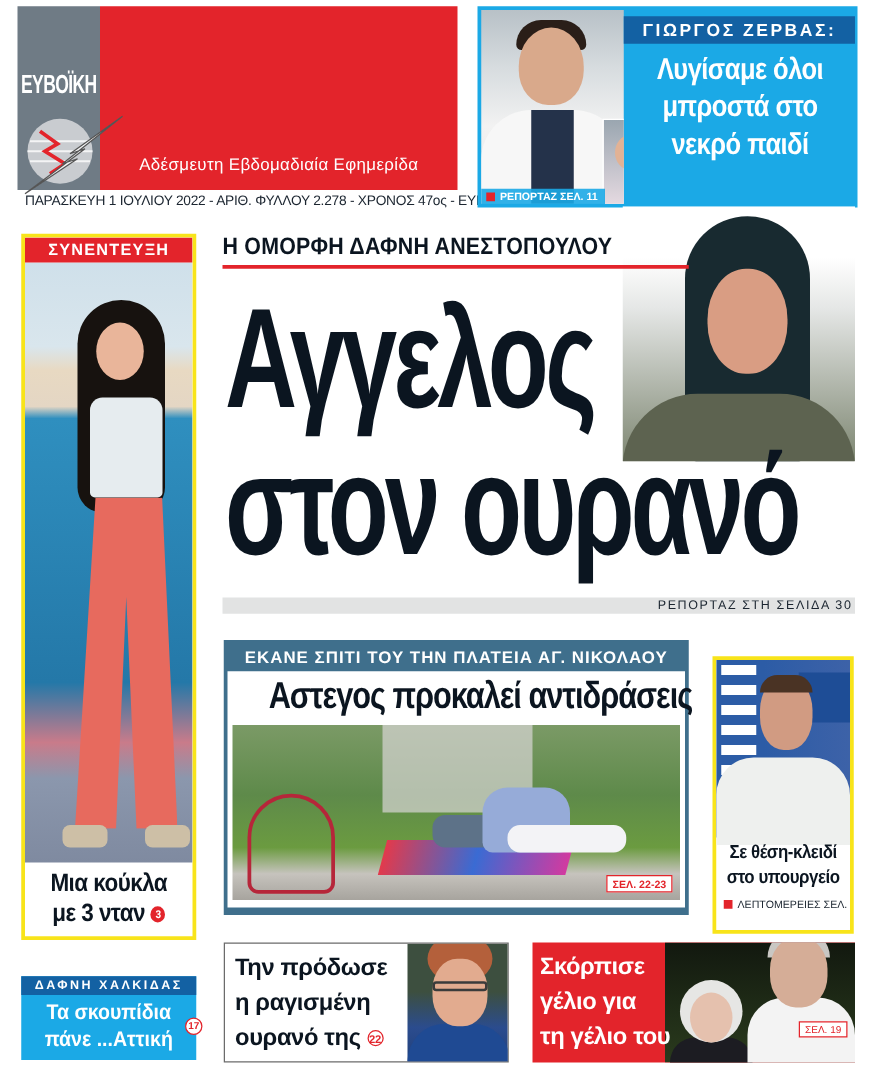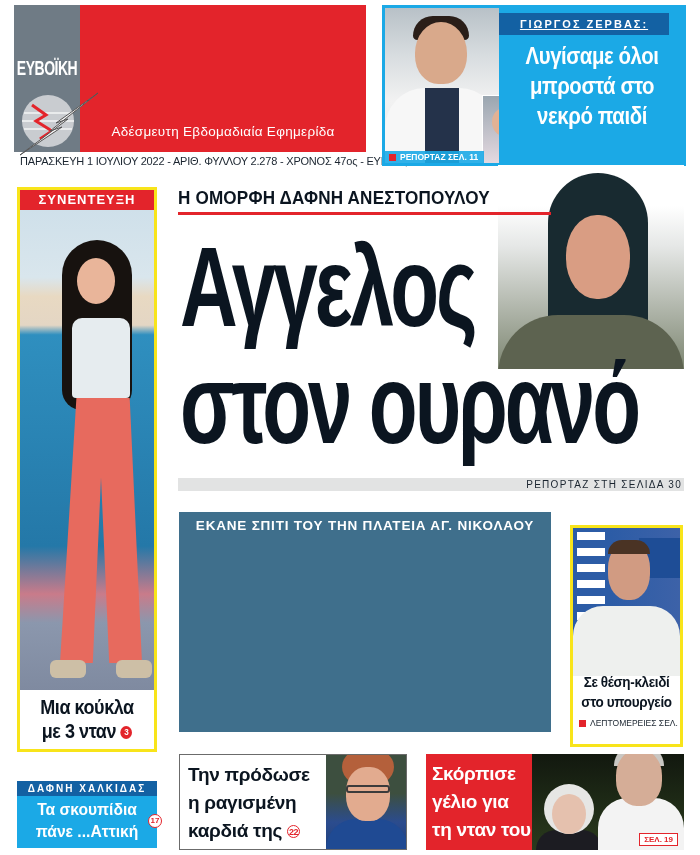--- a/index.html
+++ b/index.html
@@ -19,21 +19,21 @@
 
   
   .teaser-top { left: 382px; top: 5px; width: 304px; height: 161px; background: #1ba9e6; }
   .teaser-top .photo { position: absolute; left: 3px; top: 3px; width: 114px; height: 155px; background: linear-gradient(180deg,#b8c1c7 0%,#d7dcdf 30%,#f2f2f2 60%,#e8e8e8 100%); overflow: hidden; }
   .doctor-head { position: absolute; left: 30px; top: 14px; width: 52px; height: 62px; border-radius: 50% 50% 45% 45%; background: #d9a98b; }
   .doctor-hair { position: absolute; left: 28px; top: 8px; width: 56px; height: 24px; border-radius: 28px 28px 6px 6px; background: #2a1e18; }
   .doctor-coat { position: absolute; left: 0; top: 80px; width: 114px; height: 80px; background: #f7f7f7; border-radius: 40px 40px 0 0; }
   .doctor-shirt { position: absolute; left: 40px; top: 80px; width: 34px; height: 75px; background: #24324a; }
   .kid { position: absolute; left: 97px; top: 87px; width: 42px; height: 74px; background: linear-gradient(180deg,#9aa6b0,#eadde4); border: 1px solid #fff; }
   .kid-face { position: absolute; left: 9px; top: 12px; width: 24px; height: 28px; border-radius: 50%; background: #e2b295; }
-  .teaser-top .kicker { position: absolute; left: 117px; top: 8px; width: 170px; height: 22px; background: #1361a3; color: #fff; font-weight: bold; font-size: 11px; letter-spacing: 2px; text-align: center; line-height: 22px; text-decoration: underline; }
+  .teaser-top .kicker { position: absolute; left: 117px; top: 8px; width: 185px; height: 22px; background: #1361a3; color: #fff; font-weight: bold; font-size: 14px; letter-spacing: 2px; text-align: center; line-height: 22px; }
   .teaser-top .headline { position: absolute; left: 120px; top: 36px; width: 180px; color: #fff; font-weight: bold; font-size: 24px; line-height: 30px; text-align: center; letter-spacing: -0.5px; transform: scaleX(0.85); transform-origin: center top; }
   .teaser-top .ref { position: absolute; left: 3px; top: 146px; height: 13px; background: rgba(27,169,230,0.9); color: #fff; font-size: 8.5px; font-weight: bold; padding: 0 6px 0 4px; line-height: 13px; display: flex; align-items: center; gap: 4px; }
   .redsq { display: inline-block; width: 7px; height: 7px; background: #e3242b; }
 
   
   .interview { left: 17px; top: 187px; width: 140px; height: 565px; background: #f8e41a; padding: 3px; }
   .interview .inner { position: relative; width: 100%; height: 100%; background: #fff; overflow: hidden; }
   .interview .label { position: absolute; left: 0; top: 0; width: 100%; height: 20px; background: #e3242b; color: #fff; font-weight: bold; font-size: 13px; letter-spacing: 1px; text-align: center; line-height: 20px; }
   .interview .photo { position: absolute; left: 0; top: 20px; width: 100%; height: 480px; background: linear-gradient(180deg,#cfe0ea 0%,#d9e6ed 14%,#e8d9c2 18%,#e4d6c4 24%,#2f8fbf 26%,#2478a8 70%,#c97b8a 80%,#8b97ad 86%,#7f8aa0 100%); }
   .woman-hair { position: absolute; left: 42px; top: 30px; width: 70px; height: 170px; background: #17120f; border-radius: 35px 35px 20px 20px; }
@@ -102,21 +102,21 @@
   
   .laughter { left: 426px; top: 754px; width: 258px; height: 96px; background: #e3242b; overflow: hidden; }
   .laughter .photo { position: absolute; left: 106px; top: 0; width: 152px; height: 96px; background: linear-gradient(180deg,#12180f 0%,#1e2a16 50%,#2a3a1d 100%); }
   .lg-womanhair { position: absolute; left: 12px; top: 30px; width: 50px; height: 50px; border-radius: 50%; background: #e6e6e4; }
   .lg-womanface { position: absolute; left: 20px; top: 40px; width: 34px; height: 40px; border-radius: 50%; background: #e5c1ae; }
   .lg-womanbody { position: absolute; left: 4px; top: 76px; width: 66px; height: 30px; background: #1c1c22; border-radius: 20px 20px 0 0; }
   .lg-manhead { position: absolute; left: 84px; top: -4px; width: 46px; height: 56px; border-radius: 45%; background: #d5ad97; }
   .lg-manhair { position: absolute; left: 82px; top: -10px; width: 50px; height: 22px; border-radius: 25px 25px 0 0; background: #c9c7c3; }
   .lg-manbody { position: absolute; left: 66px; top: 44px; width: 86px; height: 60px; background: #f3f3f3; border-radius: 30px 30px 0 0; }
   .laughter .headline { position: absolute; left: 6px; top: 6px; width: 210px; color: #fff; font-weight: bold; font-size: 19px; line-height: 28px; letter-spacing: -0.3px; white-space: nowrap; }
-  .laughter .ref { position: absolute; right: 6px; bottom: 4px; background: #fff; border: 1px solid #e3242b; color: #e3242b; font-weight: bold; font-size: 8px; padding: 1px 4px; line-height: 9px; }
+  .laughter .ref { position: absolute; right: 6px; bottom: 20px; background: #fff; border: 1px solid #e3242b; color: #e3242b; font-weight: normal; font-size: 8px; padding: 1px 4px; line-height: 9px; }
 </style>
 </head>
 <body>
 
 <div class="abs mast-left">
   <div class="region">ΕΥΒΟΪΚΗ</div>
 </div>
 <div class="abs mast-red">
   <div class="mast-sub">Αδέσμευτη Εβδομαδιαία Εφημερίδα</div>
 </div>
@@ -182,20 +182,32 @@
 <div class="abs main-kicker-line"></div>
 <div class="abs main-headline">
   <span class="l2">Αγγελος</span>
   <span class="l2">στον ουρανό</span>
 </div>
 <div class="abs main-ref-bar"></div>
 <div class="abs main-ref">ΡΕΠΟΡΤΑΖ ΣΤΗ ΣΕΛΙΔΑ 30</div>
 
 <div class="abs homeless">
   <div class="kicker">ΕΚΑΝΕ ΣΠΙΤΙ ΤΟΥ ΤΗΝ ΠΛΑΤΕΙΑ ΑΓ. ΝΙΚΟΛΑΟΥ</div>
+  <div class="body">
+    <div class="headline">Αστεγος προκαλεί αντιδράσεις</div>
+    <div class="photo">
+      <div class="hp-wall"></div>
+      <div class="hp-blanket"></div>
+      <div class="hp-woman"></div>
+      <div class="hp-man"></div>
+      <div class="hp-legs"></div>
+      <div class="hp-bike"></div>
+      <div class="hp-ref">ΣΕΛ. 22-23</div>
+    </div>
+  </div>
 </div>
 
 <div class="abs officer">
   <div class="inner">
     <div class="photo">
       <div class="of-flag"></div>
       <div class="of-sign"></div>
       <div class="of-uniform"></div>
       <div class="of-head"></div>
       <div class="of-hair"></div>
@@ -217,21 +229,21 @@
     <div>Τα σκουπίδια</div>
     <div>πάνε ...Αττική</div>
   </div>
 </div>
 <div class="abs landfill-badge">17</div>
 
 <div class="abs heart">
   <div class="headline">
     <div>Την πρόδωσε</div>
     <div>η ραγισμένη</div>
-    <div><span>καρδιά της</span> <span class="pgbadge" style="background:#fff;color:#e3242b;border:1px solid #e3242b;">22</span></div>
+    <div><span>ουρανό της</span> <span class="pgbadge" style="background:#fff;color:#e3242b;border:1px solid #e3242b;">22</span></div>
   </div>
   <div class="photo">
     <div class="hh-dress"></div>
     <div class="hh-hair"></div>
     <div class="hh-face"></div>
     <div class="hh-glasses"></div>
   </div>
 </div>
 
 <div class="abs laughter">
@@ -239,16 +251,16 @@
     <div class="lg-womanbody"></div>
     <div class="lg-womanhair"></div>
     <div class="lg-womanface"></div>
     <div class="lg-manbody"></div>
     <div class="lg-manhair"></div>
     <div class="lg-manhead"></div>
   </div>
   <div class="headline">
     <div>Σκόρπισε</div>
     <div>γέλιο για</div>
-    <div>τη νταν του</div>
+    <div>τη γέλιο του</div>
   </div>
   <div class="ref">ΣΕΛ. 19</div>
 </div>
 
 </body></html>

